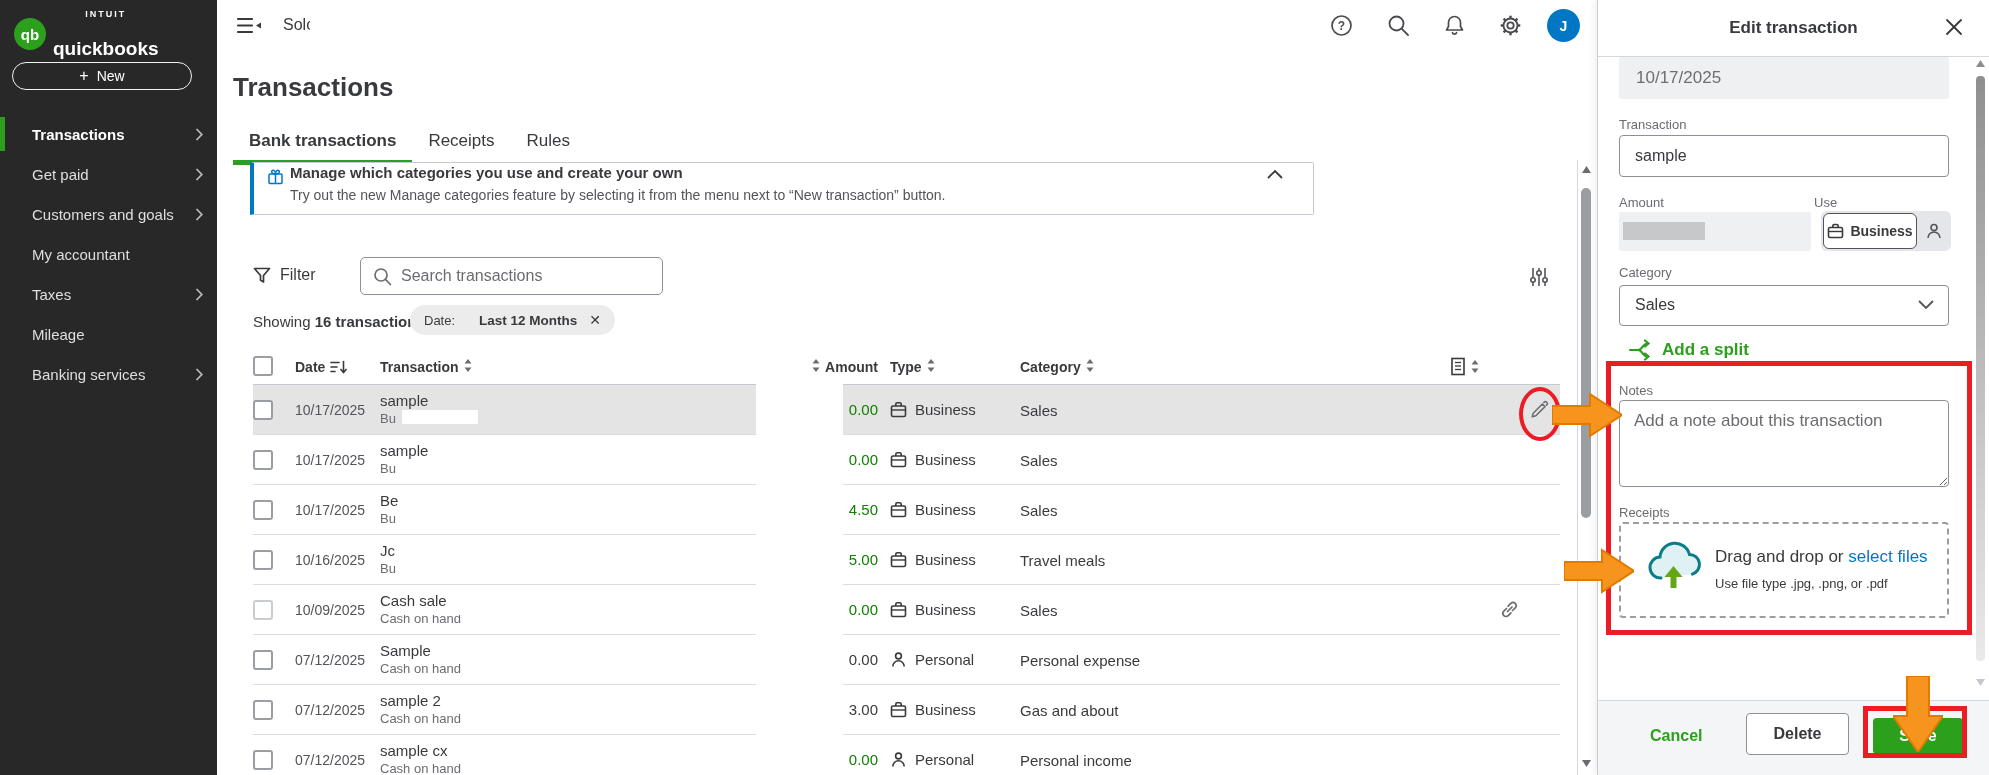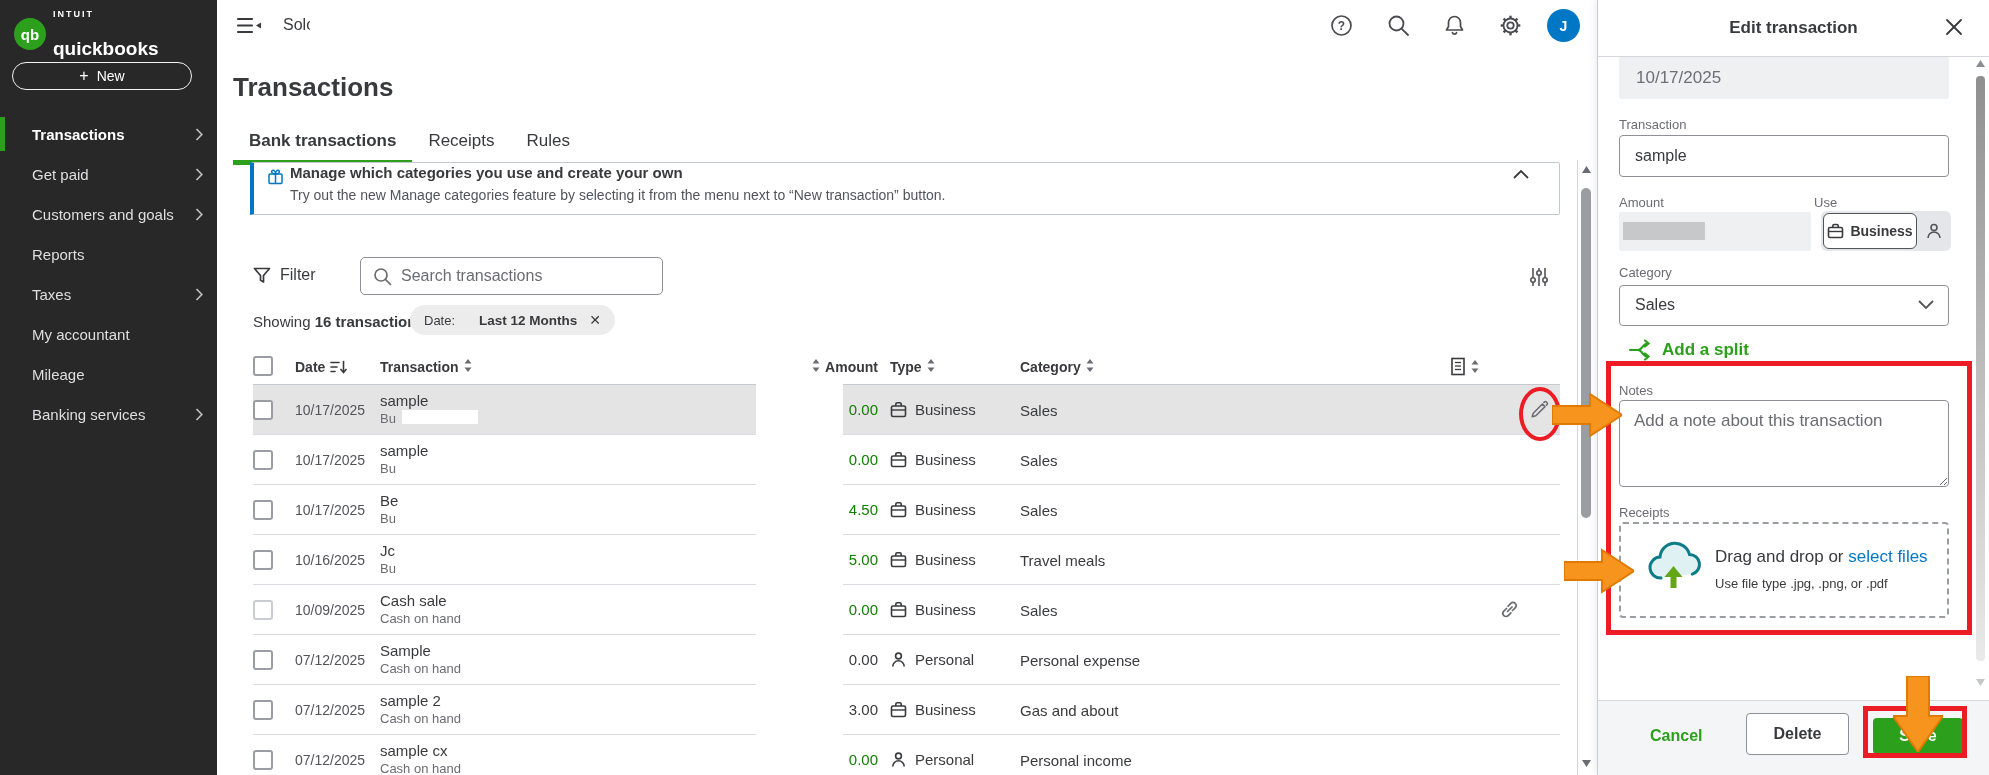--- a/index.html
+++ b/index.html
@@ -5,21 +5,21 @@
   * { margin:0; padding:0; box-sizing:border-box; }
   html,body { background:#fff; }
   body { font-family:"Liberation Sans", sans-serif; color:#393A3D; }
   #root { position:relative; width:1989px; height:775px; overflow:hidden; background:#fff; }
 
   
   .sidebar { position:absolute; left:0; top:0; width:217px; height:775px; background:#282828; z-index:3; }
   .logo { position:absolute; left:14px; top:10px; display:flex; align-items:center; }
   .logo-circle { width:32px; height:32px; border-radius:50%; background:#2CA01C; color:#fff; font-weight:bold; font-size:15px; display:flex; align-items:center; justify-content:center; }
   .logo-text { margin-left:7px; color:#fff; line-height:1; }
-  .logo-intuit { font-size:9px; letter-spacing:2px; font-weight:bold; display:block; }
+  .logo-intuit { font-size:9px; letter-spacing:2px; font-weight:bold; display:block;text-align:center; }
   .logo-qb { font-size:19px; font-weight:bold; display:block; margin-top:20px; }
   .new-btn { position:absolute; left:12px; top:62px; width:180px; height:28px; border:1px solid #f2f2f2; border-radius:14px; color:#fff; font-size:14px; display:flex; align-items:center; justify-content:center; cursor:pointer; background:transparent; }
   .new-plus { margin-right:8px; font-size:16px; }
   .nav { position:absolute; left:0; top:114px; width:217px; }
   .nav-item { position:relative; height:40px; display:flex; align-items:center; padding-left:32px; padding-right:12px; color:#DEDFE1; font-size:15px; cursor:pointer; }
   .nav-item.active { color:#fff; font-weight:bold; }
   .nav-item.active::before { content:""; position:absolute; left:0; top:3px; bottom:3px; width:5px; background:#2CA01C; }
   .nav-chevron { position:absolute; right:14px; color:#B9BBBE; }
 
   
@@ -29,21 +29,21 @@
   .tb-icon { position:absolute; top:14px; width:23px; height:23px; color:#4A4B50; cursor:pointer; }
   .tb-help { left:1113px; } .tb-search { left:1170px; } .tb-bell { left:1226px; } .tb-gear { left:1282px; }
   .avatar { position:absolute; left:1330px; top:9px; width:33px; height:33px; border-radius:50%; background:#0077C5; color:#fff; font-size:14px; font-weight:bold; display:flex; align-items:center; justify-content:center; cursor:pointer; }
 
   
   .page-title { position:absolute; left:233px; top:72px; font-size:26px; font-weight:600; color:#393A3D; }
   .tabs { position:absolute; left:233px; top:131px; display:flex; }
   .tab { padding:0 16px 9px 16px; font-size:17px; color:#393A3D; cursor:pointer; border-bottom:5px solid transparent; }
   .tab.active { font-weight:600; border-bottom-color:#2CA01C; }
 
-  .banner { position:absolute; left:250px; top:162px; width:1310px; height:53px; border:1px solid #c4c9cf; border-left:4px solid #0077C5; background:#fff; overflow:hidden; border-radius:0 2px 2px 0; }
+  .banner { position:absolute; left:250px; top:162px; width:1064px; height:53px; border:1px solid #c4c9cf; border-left:4px solid #0077C5; background:#fff; overflow:hidden; border-radius:0 2px 2px 0; }
   .banner-title { position:absolute; left:36px; top:1px; font-size:15px; font-weight:bold; color:#393A3D; }
   .banner-body { position:absolute; left:36px; top:24px; font-size:14px; color:#53545A; }
   .banner-gift { position:absolute; left:13px; top:5px; color:#0077C5; }
   .banner-collapse { position:absolute; right:30px; top:6px; color:#393A3D; cursor:pointer; }
 
   .filter-btn { position:absolute; left:253px; top:266px; display:flex; align-items:center; cursor:pointer; }
   .filter-label { margin-left:9px; font-size:16px; font-weight:normal; color:#393A3D; }
   .searchbox { position:absolute; left:360px; top:257px; width:303px; height:38px; border:1px solid #8D9096; border-radius:5px; background:#fff; }
   .searchbox svg { position:absolute; left:12px; top:9px; color:#6B6C72; }
   .searchbox input { position:absolute; left:40px; top:1px; width:255px; height:34px; border:none; outline:none; font-size:16px; color:#393A3D; font-family:"Liberation Sans",sans-serif; }
@@ -171,32 +171,28 @@
       <path d="M1.5 1 L6.8 6.5 L1.5 12" fill="none" stroke="currentColor" stroke-width="1.8"></path>
     </svg>
   </div>
         <div class="nav-item">
     <span class="nav-label">Customers and goals</span>
     <svg class="nav-chevron" width="8" height="13" viewBox="0 0 8 13">
       <path d="M1.5 1 L6.8 6.5 L1.5 12" fill="none" stroke="currentColor" stroke-width="1.8"></path>
     </svg>
   </div>
         <div class="nav-item">
-    <span class="nav-label">Reports</span>
+    <span class="nav-label">My accountant</span>
 
   </div>
         <div class="nav-item">
     <span class="nav-label">Taxes</span>
     <svg class="nav-chevron" width="8" height="13" viewBox="0 0 8 13">
       <path d="M1.5 1 L6.8 6.5 L1.5 12" fill="none" stroke="currentColor" stroke-width="1.8"></path>
     </svg>
-  </div>
-        <div class="nav-item">
-    <span class="nav-label">My accountant</span>
-
   </div>
         <div class="nav-item">
     <span class="nav-label">Mileage</span>
 
   </div>
         <div class="nav-item">
     <span class="nav-label">Banking services</span>
     <svg class="nav-chevron" width="8" height="13" viewBox="0 0 8 13">
       <path d="M1.5 1 L6.8 6.5 L1.5 12" fill="none" stroke="currentColor" stroke-width="1.8"></path>
     </svg>

